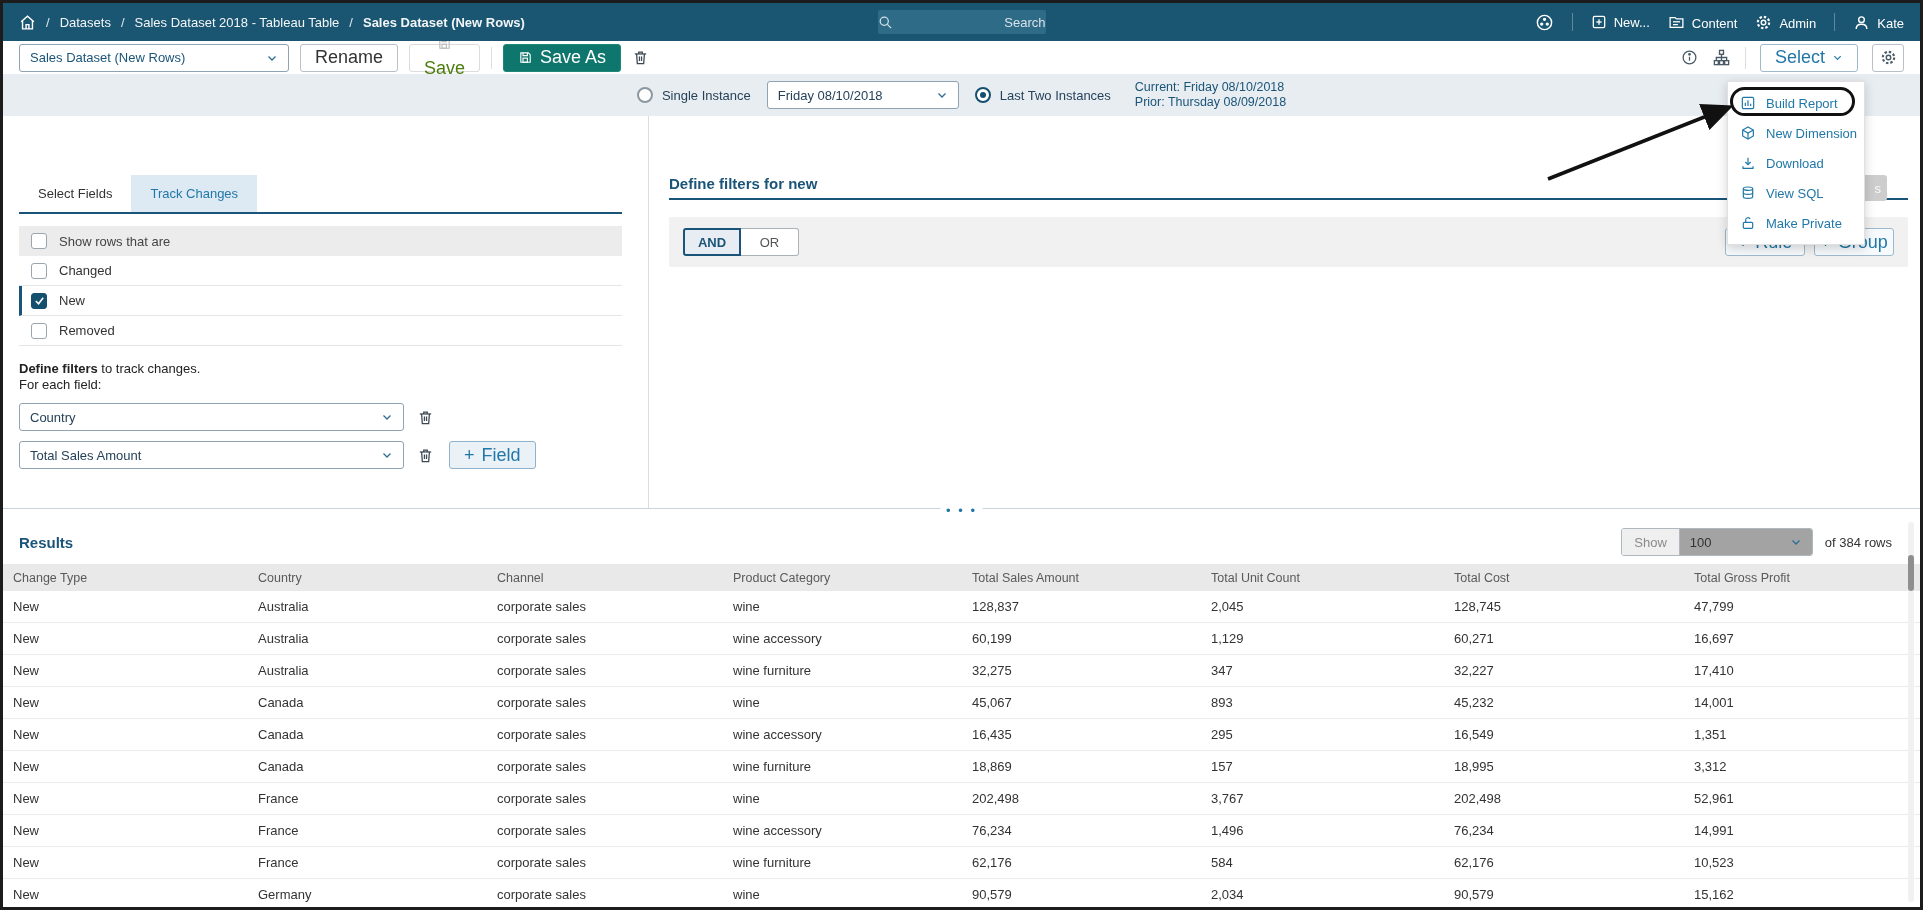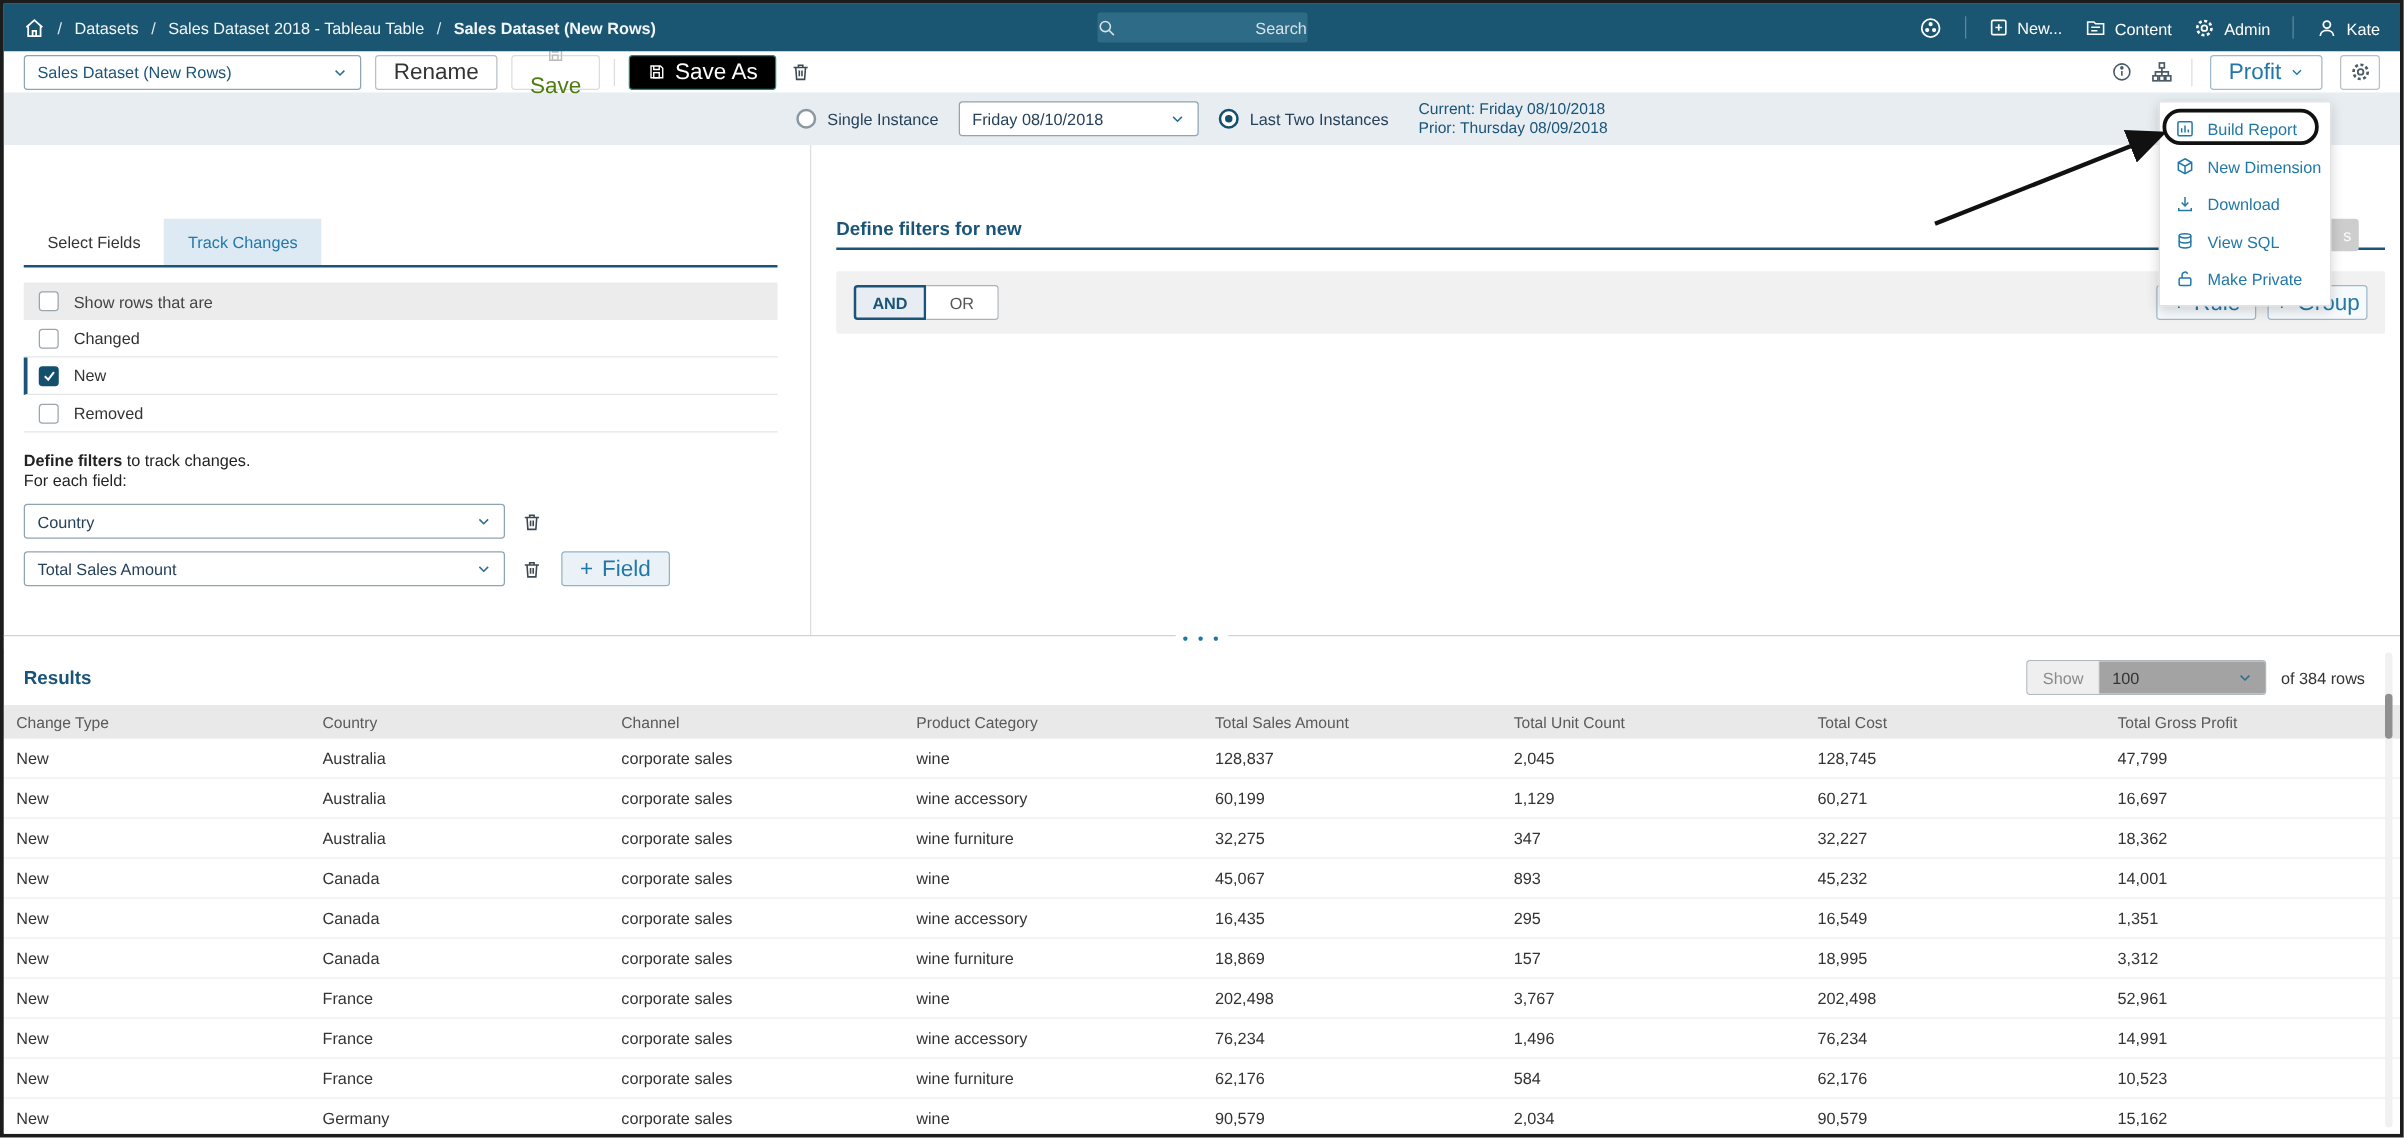--- a/index.html
+++ b/index.html
@@ -37,21 +37,21 @@
     display:flex; align-items:center; justify-content:space-between; padding:0 10px;
     color:#1a5478; cursor:pointer;
   }
   .ds-select { width:270px; }
   .btn {
     height:28px; border:1px solid #b8bfc6; border-radius:3px; background:#fff;
     display:inline-flex; align-items:center; justify-content:center; gap:7px;
     padding:0 14px; font-size:18px; color:#333; cursor:pointer; white-space:nowrap;
   }
   .btn.disabled { color:#4d7c0f; border-color:#dcdcdc; cursor:default;flex-direction:column; }
-  .btn.primary { background:#000000; border-color:#1d8a74; color:#fff; }
+  .btn.primary { background:#0f766e; border-color:#1d8a74; color:#fff; }
   .btn.blue { color:#2178a8; border-color:#9fb9cc; }
   .btn.lightblue { color:#2178a8; border-color:#8fb3cc; background:#eaf2f8; }
   .tool-vsep { width:1px; height:22px; background:#ddd; }
   .icon-btn { background:none; border:none; cursor:pointer; color:#2b7296; display:inline-flex; }
   .toolbar-right { margin-left:auto; display:flex; align-items:center; gap:14px; }
   .gear-btn { width:32px; height:28px; border:1px solid #b8bfc6; border-radius:3px; background:#fff; color:#4a5a66; display:inline-flex; align-items:center; justify-content:center; cursor:pointer; }
 
   
   .instance-bar {
     height:42px; background:#e8edf1; display:flex; align-items:center; justify-content:center; gap:16px;
@@ -272,21 +272,21 @@
             <rect x="9.5" y="3" width="5" height="5"></rect>
             <rect x="3" y="16" width="5" height="5"></rect>
             <rect x="9.5" y="16" width="5" height="5"></rect>
             <rect x="16" y="16" width="5" height="5"></rect>
             <path d="M12 8v8"></path>
             <path d="M5.5 16v-4h13v4"></path>
           </svg>
       </span>
       <span class="tool-vsep"></span>
       <button class="btn blue">
-        <span>Profit</span>
+        <span>Select</span>
         <span class="icon">
           <svg width="11" height="11" viewBox="0 0 24 24" fill="none" stroke="#2178a8" stroke-width="2.5">
               <polyline points="5,9 12,16 19,9"></polyline>
             </svg>
         </span>
       </button>
       <button class="gear-btn">
         <svg width="17" height="17" viewBox="0 0 24 24" fill="none" stroke="currentColor">
             <circle cx="12" cy="12" r="8" stroke-width="3" stroke-dasharray="3.4 2.8"></circle>
             <circle cx="12" cy="12" r="3.2" stroke-width="2"></circle>
@@ -474,21 +474,21 @@
         </div>
 
         <div class="grid-cols trow">
           <span>New</span>
           <span>Australia</span>
           <span>corporate sales</span>
           <span>wine furniture</span>
           <span>32,275</span>
           <span>347</span>
           <span>32,227</span>
-          <span>18,362</span>
+          <span>17,410</span>
         </div>
 
         <div class="grid-cols trow">
           <span>New</span>
           <span>Canada</span>
           <span>corporate sales</span>
           <span>wine</span>
           <span>45,067</span>
           <span>893</span>
           <span>45,232</span>

